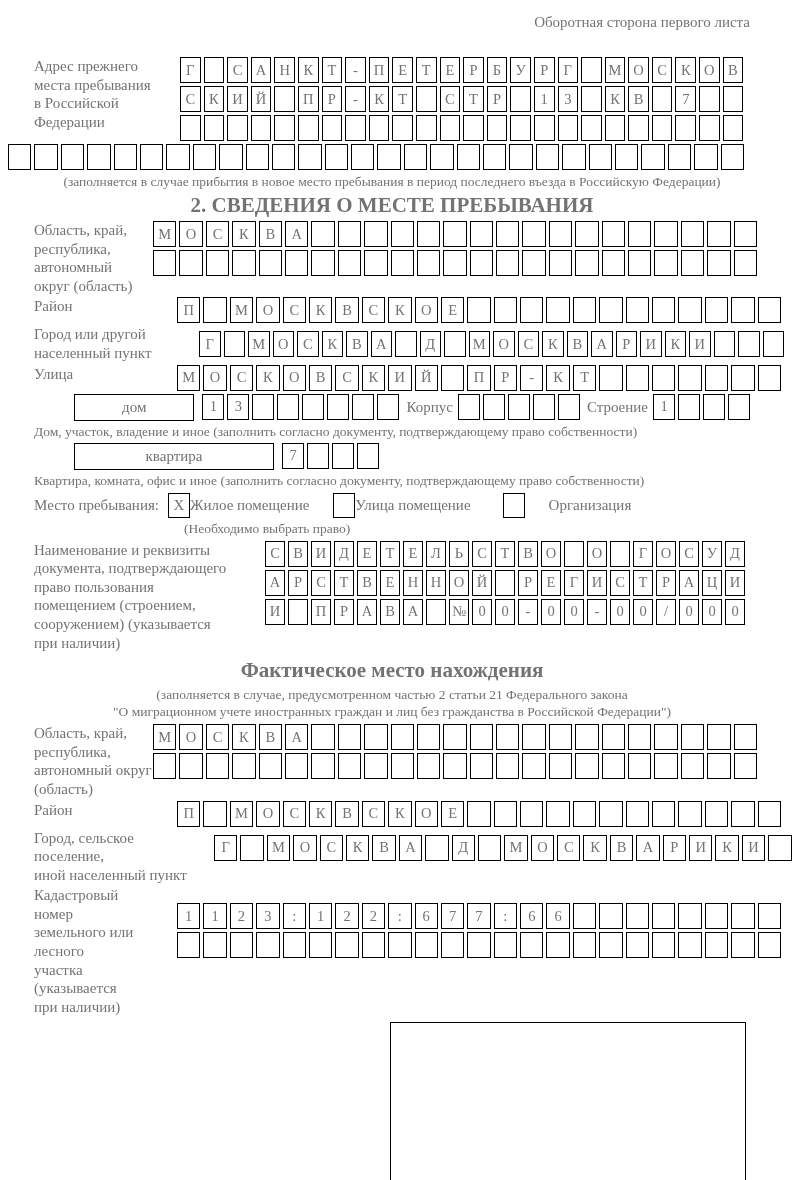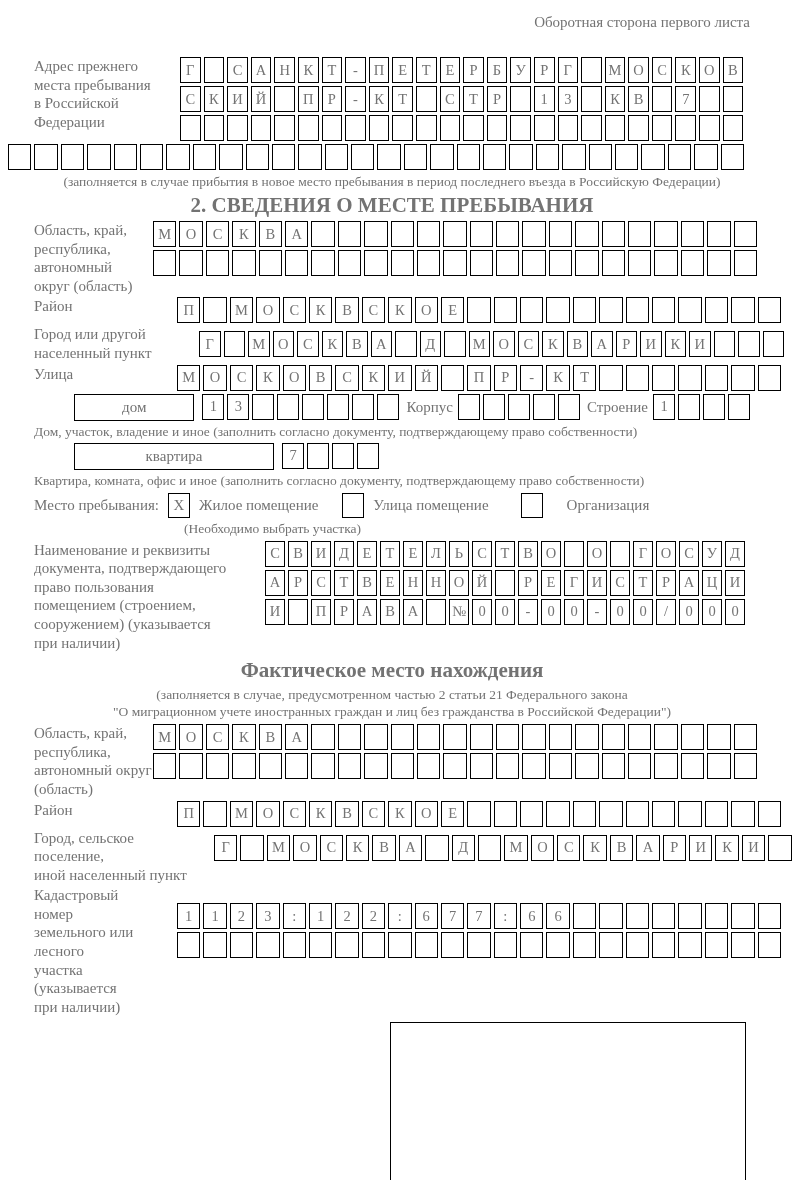--- a/index.html
+++ b/index.html
@@ -41,21 +41,21 @@
   .dom{width:166px;margin-right:8px;}
   .kv{width:200px;margin-right:8px;}
   .house-row{display:flex;align-items:flex-start;padding-left:40px;}
   .inline-lbl{font-size:15px;line-height:26px;margin:0 5px 0 7px;flex:0 0 auto;}
   .stay-row{display:flex;align-items:center;font-size:15px;}
   .stay-lbl{margin-right:9px;}
   .chk{
     box-sizing:border-box;width:22px;height:25px;border:1.5px solid #000;
     display:flex;align-items:center;justify-content:center;font-size:15px;flex:0 0 auto;
   }
-  .opt{margin-left:9px;}
+  .opt{}
   .gap1{margin-left:24px;} .gap2{margin-left:32px;}
   .choose-note{margin-left:150px;}
   .vc{margin-top:6px;}
   .mt17{margin-top:17px;}
   .mt2{margin-top:2px;gap:24px;} .mt3{margin-top:3px;} .mt4{margin-top:4px;}
   .mt6{margin-top:6px;} .mt26{margin-top:26px;}
   .mark-box{width:356px;height:172px;border:1.6px solid #000;box-sizing:border-box;margin-left:356px;}
 </style>
 </head>
 <body>
@@ -375,21 +375,21 @@
 
   <div class="stay-row mt4">
     <span class="stay-lbl">Место пребывания:</span>
     <span class="chk">X</span>
     <span class="opt">Жилое помещение</span>
     <span class="chk gap1"></span>
     <span class="opt">Улица помещение</span>
     <span class="chk gap2"></span>
     <span class="opt gap1">Организация</span>
   </div>
-  <div class="note choose-note mt2">(Необходимо выбрать участка)</div>
+  <div class="note choose-note mt2">(Необходимо выбрать право)</div>
 
   <div class="frow mt4">
     <div class="lbl w231">Наименование и реквизиты
 документа, подтверждающего
 право пользования
 помещением (строением,
 сооружением) (указывается
 при наличии)</div>
     <div class="rowstack">
       <div class="boxes bw20">

